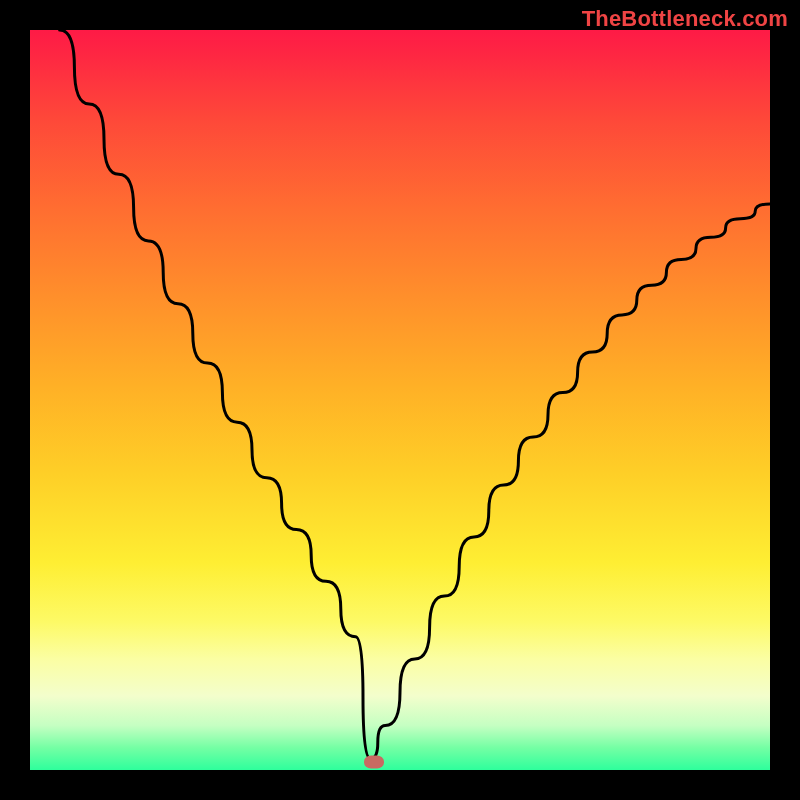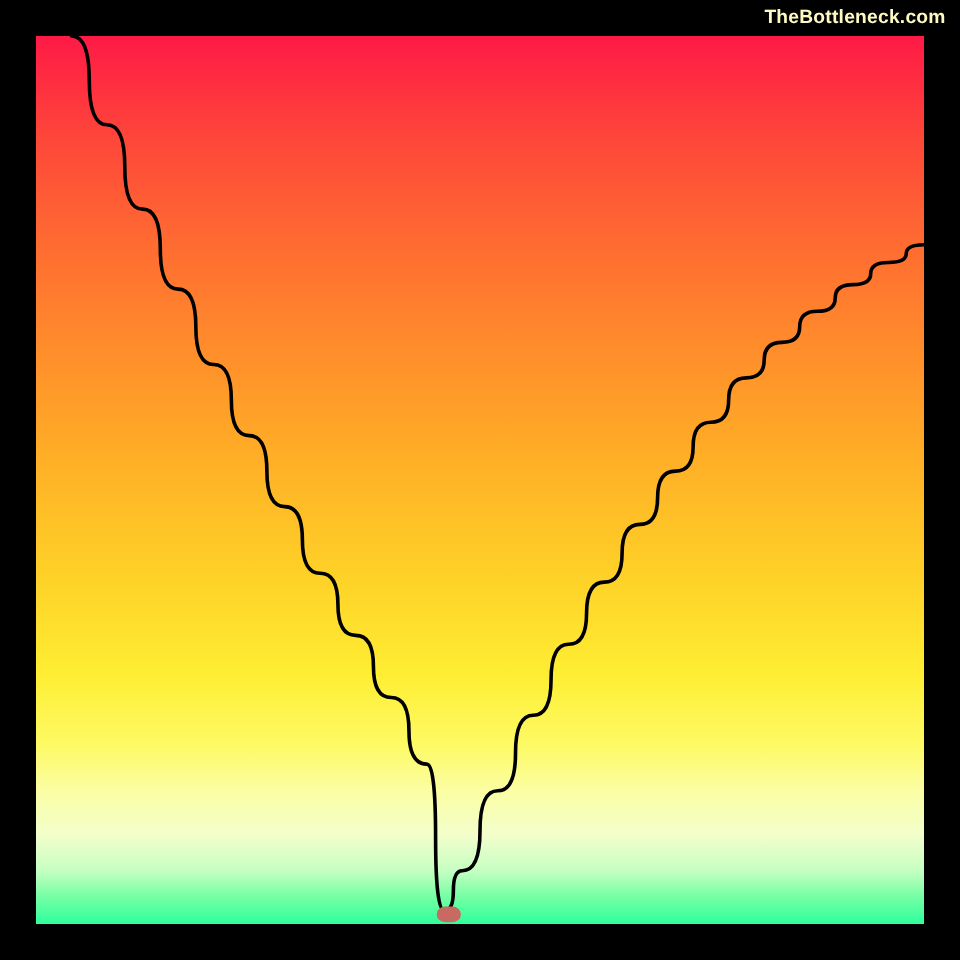--- a/index.html
+++ b/index.html
@@ -14,23 +14,23 @@
   .frame {
     position: relative;
     width: 800px;
     height: 800px;
     background: #000;
   }
   .watermark {
     position: absolute;
     top: 6px;
     right: 12px;
-    font-size: 16px;
+    font-size: 22px;
     font-weight: 600;
-    color: #fef9c3;
+    color: #ef4444;
     letter-spacing: 0.2px;
     z-index: 10;
   }
   .plot {
     position: absolute;
     left: 30px;
     top: 30px;
     width: 740px;
     height: 740px;
     background: linear-gradient(

